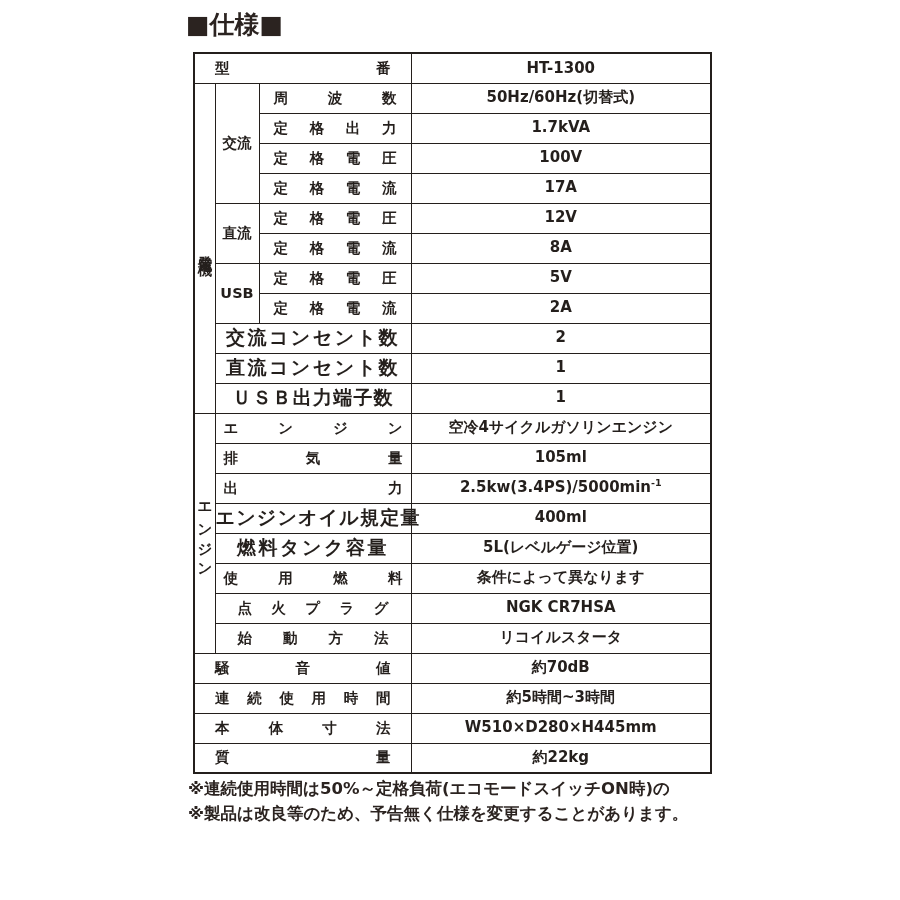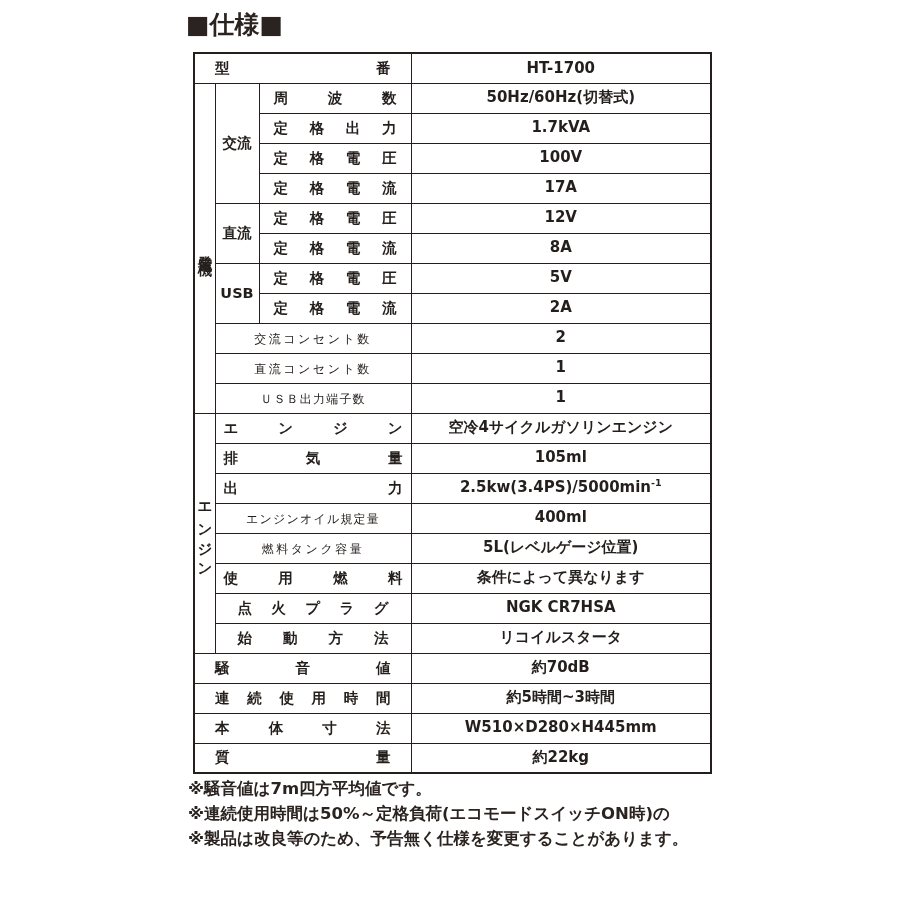--- a/index.html
+++ b/index.html
@@ -99,22 +99,22 @@
     padding: 0 14px;
     font-weight: bold;
     font-size: 14.5px;
     white-space: nowrap;
   }
   .jlabel.tight { padding: 0 20px; }
   .jlabel.wide  { padding: 0 8px; }
 
   
   .clabel {
-    font-weight: normal;
-    font-size: 12px;
+    font-weight: bold;
+    font-size: 19px;
     letter-spacing: 1.2px;
     white-space: nowrap;
   }
   .clabel.sp2 { letter-spacing: 2.5px; }
 
   .val {
     font-weight: bold;
     font-size: 15px;
     white-space: nowrap;
   }
@@ -155,21 +155,21 @@
     <tbody>
 
       <tr>
         <td colspan="3">
           <div class="jlabel tight">
             <span>型</span>
             <span>番</span>
           </div>
         </td>
         <td>
-          <span class="val">HT-1700</span>
+          <span class="val">HT-1300</span>
         </td>
       </tr>
 
       <tr>
         <td class="grp" rowspan="11">
           <span class="vstack">発電機</span>
         </td>
         <td class="sub" rowspan="4">
           <span>交流</span>
         </td>
@@ -454,18 +454,17 @@
         </td>
         <td>
           <span class="val">約22kg</span>
         </td>
       </tr>
 
     </tbody>
   </table>
 
   <div class="notes">
-    <div class="note">※騒音値は7m四方平均値です。</div>
     <div class="note">※連続使用時間は50%～定格負荷(エコモードスイッチON時)の</div>
     <div class="note">※製品は改良等のため、予告無く仕様を変更することがあります。</div>
   </div>
 
 </div>
 
 </body></html>

